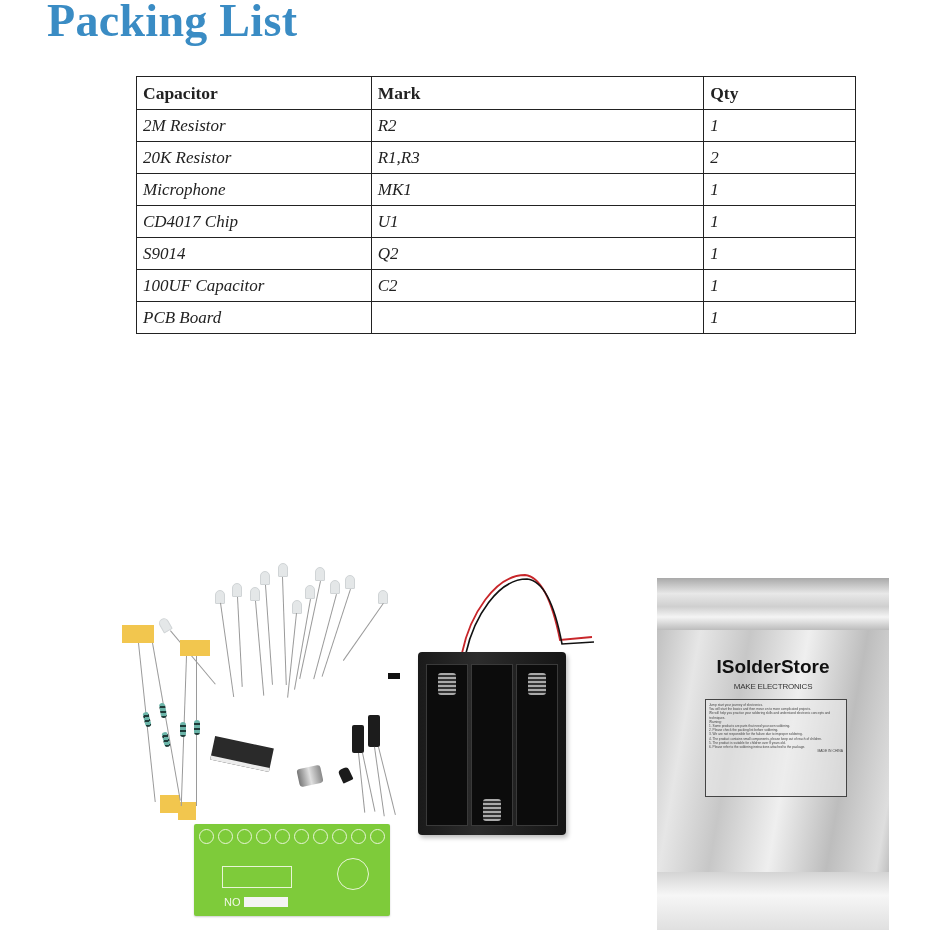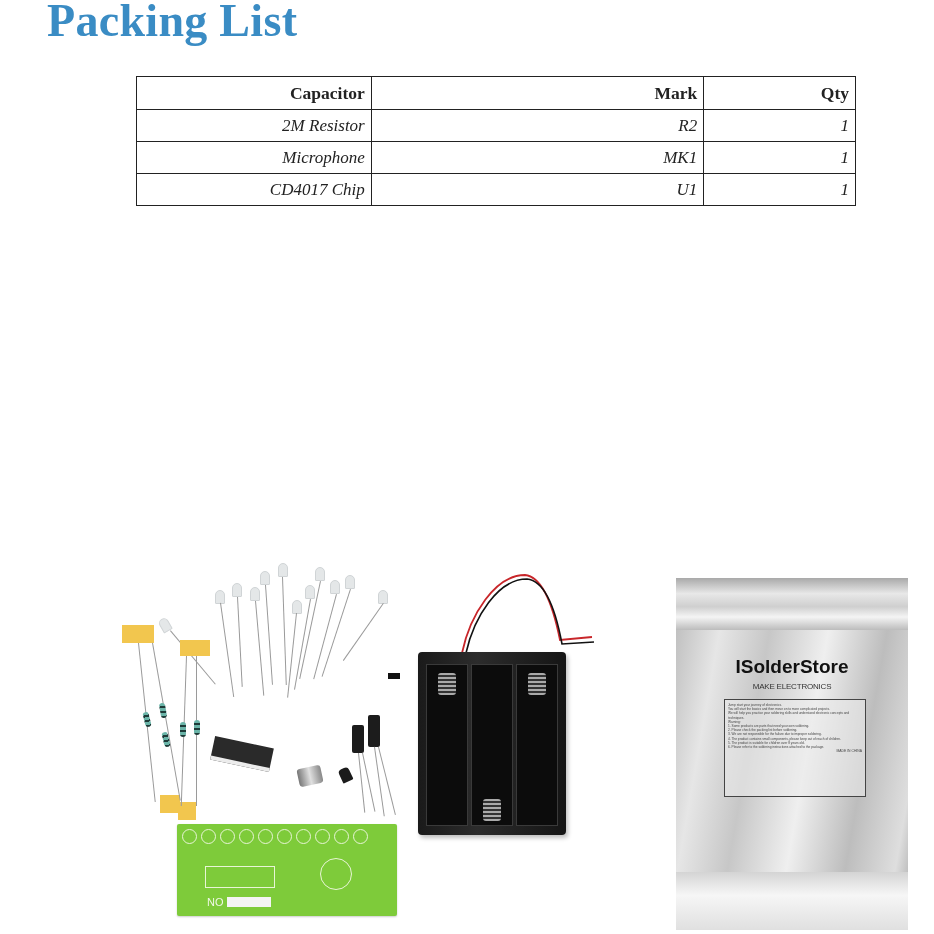--- a/index.html
+++ b/index.html
@@ -10,33 +10,33 @@
       position: absolute; left: 47px; top: -6px;
       font-family: "Liberation Serif", serif; font-weight: bold;
       font-size: 46px; color: #3a8cc4; letter-spacing: 0.3px;
     }
 
     table.pack {
       position: absolute; left: 136px; top: 76px; width: 720px;
       border-collapse: collapse; font-size: 17px; color: #222;
     }
     table.pack th, table.pack td {
-      border: 1.5px solid #222; text-align: right; vertical-align: middle;
+      border: 1.5px solid #222; text-align: left; vertical-align: middle;
       font-weight: normal; padding: 0 6px; line-height: 22px;
     }
     table.pack th { font-weight: bold; height: 33px; font-size: 17.5px; }
     table.pack td { height: 32px; font-style: italic; }
     table.pack tr.tall td { height: 88px; }
     col.c1 { width: 235px; } col.c2 { width: 333px; } col.c3 { width: 152px; }
 
     .photo { position: absolute; left: 100px; top: 545px; width: 800px; height: 385px; }
 
     
     .bag {
-      position: absolute; left: 576px; top: 33px; width: 232px; height: 352px;
+      position: absolute; left: 557px; top: 33px; width: 232px; height: 352px;
       background: linear-gradient(100deg, #b9b9b9 0%, #e6e6e6 18%, #c7c7c7 35%, #efefef 55%, #bdbdbd 75%, #dedede 92%, #a9a9a9 100%);
       border-radius: 6px;
     }
     .bag-seal {
       position: absolute; left: 0; top: 0; width: 100%; height: 52px;
       background: linear-gradient(180deg, #a9a9a9 0%, #e8e8e8 30%, #cfcfcf 55%, #f4f4f4 75%, #bcbcbc 100%);
     }
     .bag-brand {
       position: absolute; left: 0; width: 100%; top: 78px; text-align: center;
       font-family: "Liberation Sans", sans-serif; font-weight: bold; font-size: 19px; color: #111;
@@ -68,21 +68,21 @@
       background: #0c0c0c; border: 1px solid #3a3a3a;
     }
     .spring {
       position: absolute; width: 18px; height: 22px; left: 11px;
       background: repeating-linear-gradient(180deg, #aaa 0 2px, #333 2px 4px); border-radius: 3px;
     }
     .wire { position: absolute; left: 0; top: 0; width: 800px; height: 385px; }
 
     
     .pcb {
-      position: absolute; left: 77px; top: 279px; width: 220px; height: 92px;
+      position: absolute; left: 94px; top: 279px; width: 196px; height: 92px;
       background: #7ecb3a; border-radius: 2px; box-shadow: 0 1px 2px rgba(0,0,0,0.2); text-align: center;
     }
     .pcb .pad { position: absolute; width: 15px; height: 15px; border: 1.5px solid #e8f5d6; border-radius: 50%; top: 5px; }
     .pcb .chipfoot { position: absolute; left: 28px; top: 42px; width: 70px; height: 22px; border: 1px solid #e8f5d6; }
     .pcb .mic { position: absolute; left: 143px; top: 34px; width: 32px; height: 32px; border: 1.5px solid #e8f5d6; border-radius: 50%; }
     .pcb .no { position: absolute; left: 30px; top: 72px; font-family: "Liberation Sans", sans-serif; font-size: 11px; color: #f0f8e6; }
     .pcb .nobox { position: absolute; left: 50px; top: 73px; width: 44px; height: 10px; background: #f4f4f4; }
 
     .led { position: absolute; width: 10px; height: 14px; border-radius: 5px 5px 1px 1px; background: rgba(225,228,230,0.9); border: 1px solid #d0d4d6; }
     .leg { position: absolute; width: 1px; background: #9a9a9a; transform-origin: top left; }
@@ -112,27 +112,47 @@
       <th>Qty</th>
     </tr>
   </thead>
   <tbody>
     <tr>
       <td>2M Resistor</td>
       <td>R2</td>
       <td>1</td>
     </tr>
     <tr>
+      <td>20K Resistor</td>
+      <td>R1,R3</td>
+      <td>2</td>
+    </tr>
+    <tr>
       <td>Microphone</td>
       <td>MK1</td>
       <td>1</td>
     </tr>
     <tr>
       <td>CD4017 Chip</td>
       <td>U1</td>
+      <td>1</td>
+    </tr>
+    <tr>
+      <td>S9014</td>
+      <td>Q2</td>
+      <td>1</td>
+    </tr>
+    <tr>
+      <td>100UF Capacitor</td>
+      <td>C2</td>
+      <td>1</td>
+    </tr>
+    <tr>
+      <td>PCB Board</td>
+      <td></td>
       <td>1</td>
     </tr>
   </tbody>
 </table>
 
 <div class="photo">
 
   <div>
     <div class="led" style="left:115px;top:45px;"></div>
     <div class="led" style="left:132px;top:38px;"></div>

